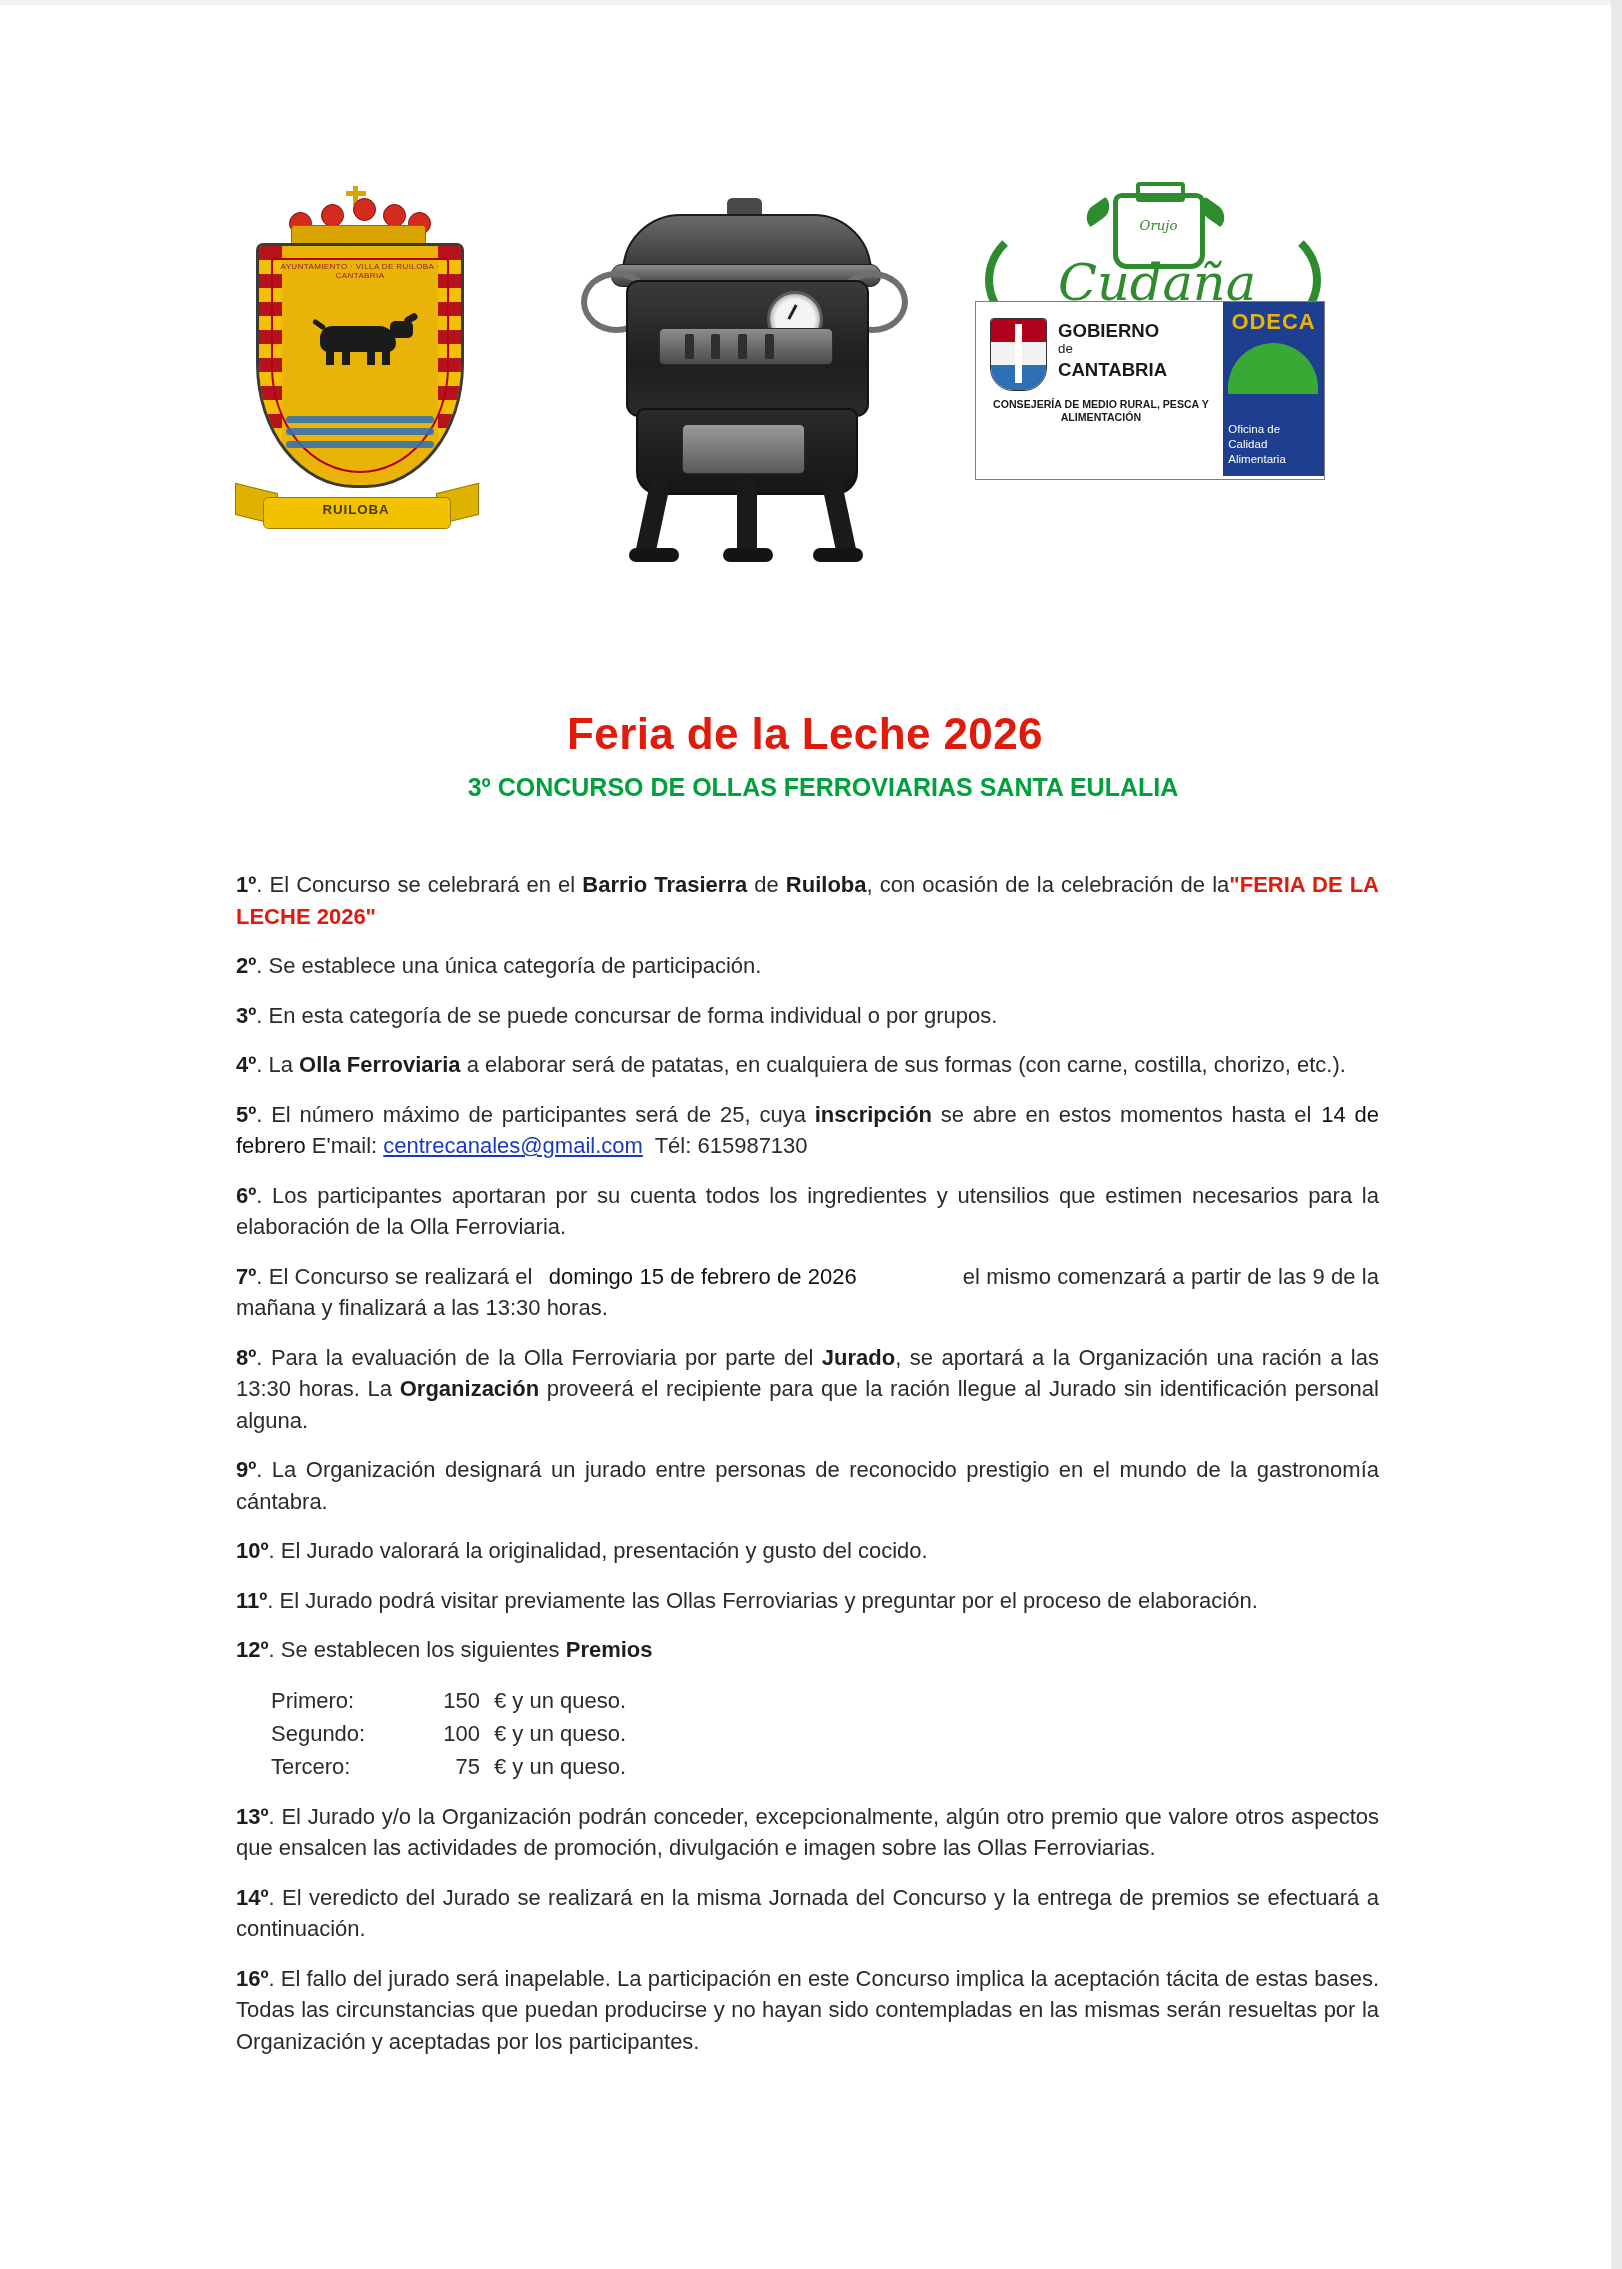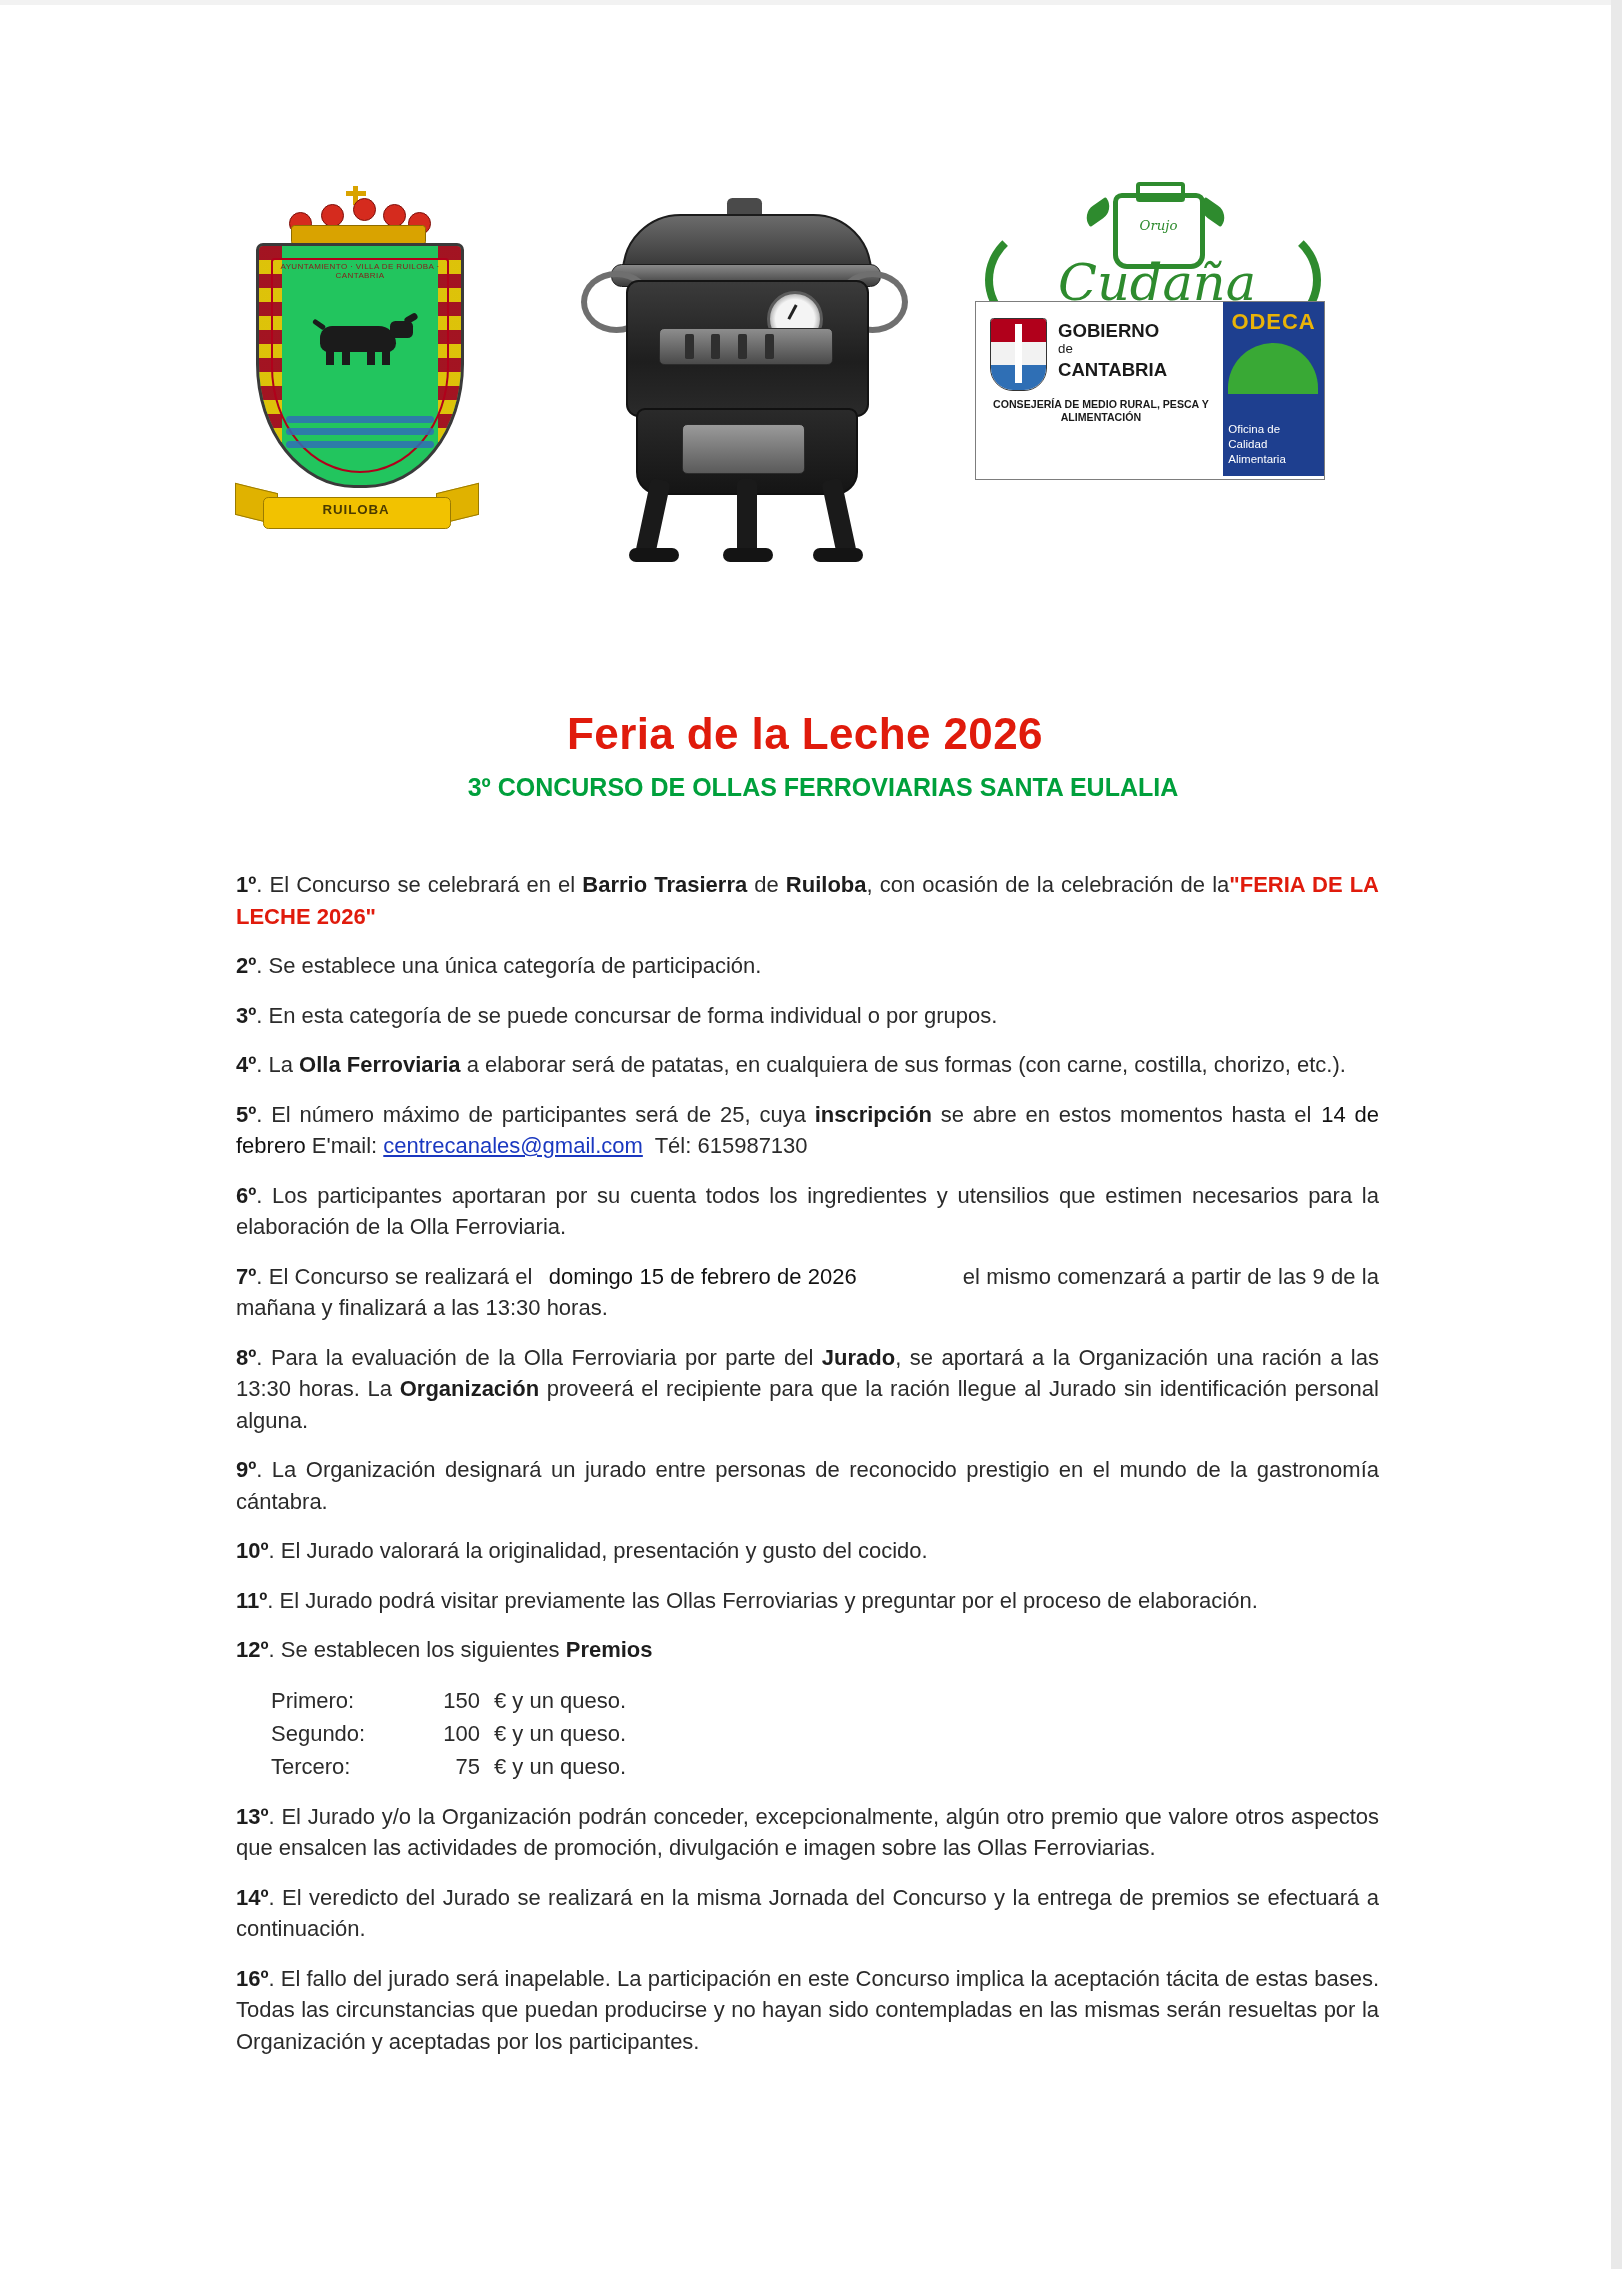--- a/index.html
+++ b/index.html
@@ -68,21 +68,21 @@
   .crown .cross {
     position: absolute; left: 69px; top: 0; width: 5.3px; height: 19.5px; background: #d9a300;
   }
   .crown .cross2 {
     position: absolute; left: 62px; top: 5.3px; width: 19.5px; height: 5.3px; background: #d9a300;
   }
 
   .shield {
     position: absolute; left: 21px; top: 57px;
     width: 202px; height: 239px;
-    background: #22c55e;
+    background: #eab308;
     border: 3.5px solid #3a3a3a;
     border-radius: 7px 7px 98px 98px / 7px 7px 124px 124px;
     overflow: hidden;
   }
   .shield .ring {
     position: absolute; left: 12.4px; top: 12.4px; right: 12.4px; bottom: 12.4px;
     border: 2.7px solid #b1001b; border-radius: 3.5px 3.5px 89px 89px / 3.5px 3.5px 106px 106px;
   }
   .shield .micro {
     position: absolute; left: 19.5px; top: 16px; right: 19.5px;

